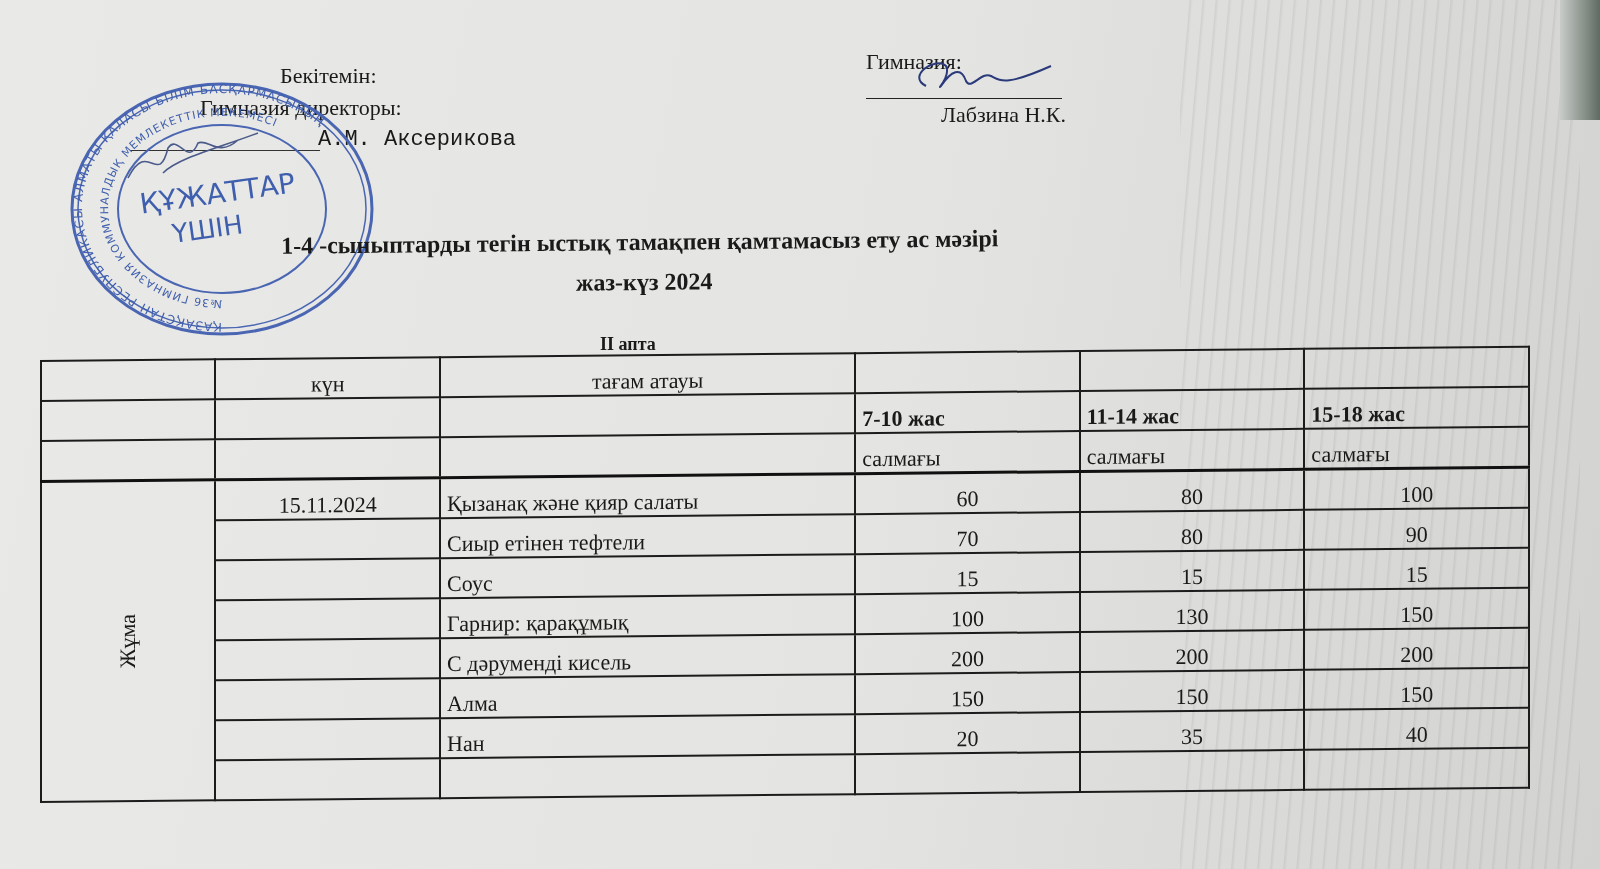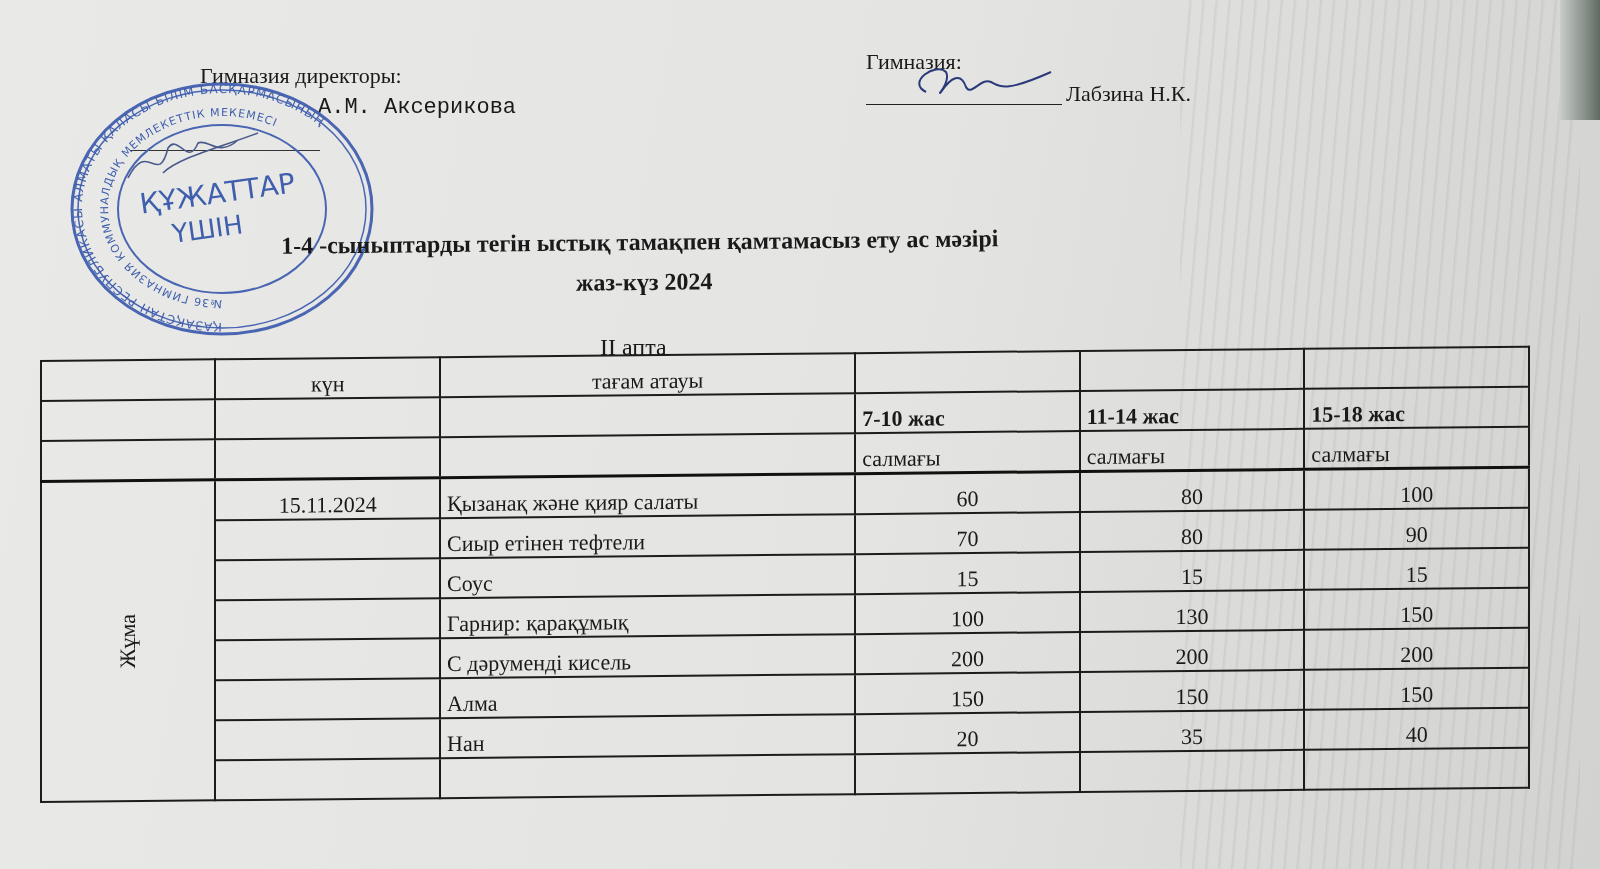--- a/index.html
+++ b/index.html
@@ -20,27 +20,27 @@
   }
   .edge-dark {
     position: absolute; right: 0; top: 0; width: 40px; height: 120px;
     background: linear-gradient(90deg, #c9ccc9, #5f6b62);
   }
   .block { position: absolute; font-size: 22px; line-height: 32px; }
   .approve { left: 200px; top: 60px; }
   .approve .l1 { padding-left: 80px; }
   .approve .l3 { padding-left: 118px; font-family: Liberation Mono, monospace; }
   .agree { left: 866px; top: 46px; }
-  .agree .l3 { display: flex; align-items: center; }
+  .agree .l3 { display: flex; align-items: flex-end; flex-direction: column; }
   .sigline { display: inline-block; width: 196px; border-bottom: 1px solid #222; height: 20px; margin-right: 4px; position: relative; }
   .sigline svg { position: absolute; left: 40px; top: -22px; }
   .sigline-left { position: absolute; left: 130px; top: 150px; width: 190px; border-bottom: 1px solid #333; }
   .title-block { position: absolute; left: 180px; top: 222px; width: 920px; text-align: center; font-weight: bold; font-size: 24px; line-height: 40px; transform: rotate(-0.6deg); }
   .title-block .t2 { padding-left: 8px; }
-  .week-label { position: absolute; left: 600px; top: 334px; font-weight: normal; font-size: 24px; }
+  .week-label { position: absolute; left: 600px; top: 334px; font-weight: bold; font-size: 18px; }
   .stamp { position: absolute; left: 68px; top: 78px; width: 308px; height: 262px; }
   table.menu {
     position: absolute; left: 40px; top: 360px;
     width: 1490px; border-collapse: collapse;
     transform: skewY(-0.55deg); transform-origin: left top;
   }
   table.menu td {
     border: 2px solid #1c1c1c; padding: 0 6px; height: 38px; font-size: 22px;
     vertical-align: bottom;
   }
@@ -57,20 +57,21 @@
   table.menu tr.thick-top td { border-top: 3px solid #111; }
 </style>
 </head>
 <body>
 
 <div class="paper"></div>
 <div class="streaks"></div>
 <div class="edge-dark"></div>
 
 <div class="block approve">
+  <div class="l1">Бекітемін:</div>
   <div class="l2">Гимназия директоры:</div>
   <div class="l3">А.М. Аксерикова</div>
 </div>
 <div class="sigline-left"></div>
 
 <svg class="stamp" viewBox="0 0 308 262">
   <defs>
     <path id="ringOuter" d="M154,245 A140,115 0 1,1 154.1,245"></path>
     <path id="ringInner" d="M154,222 A114,92 0 1,1 154.1,222"></path>
   </defs>

